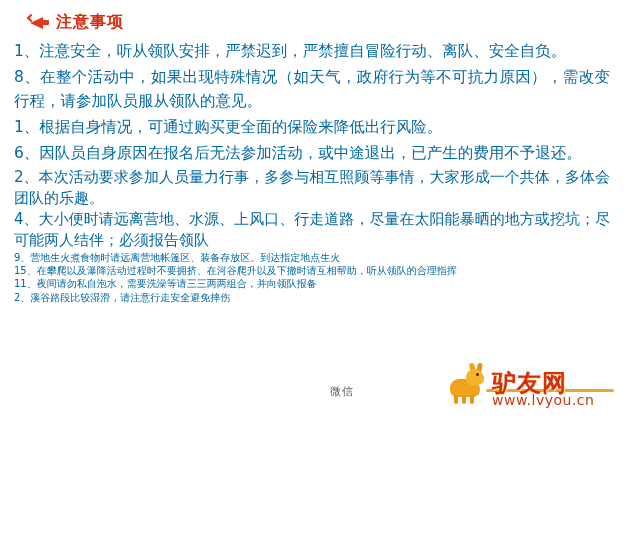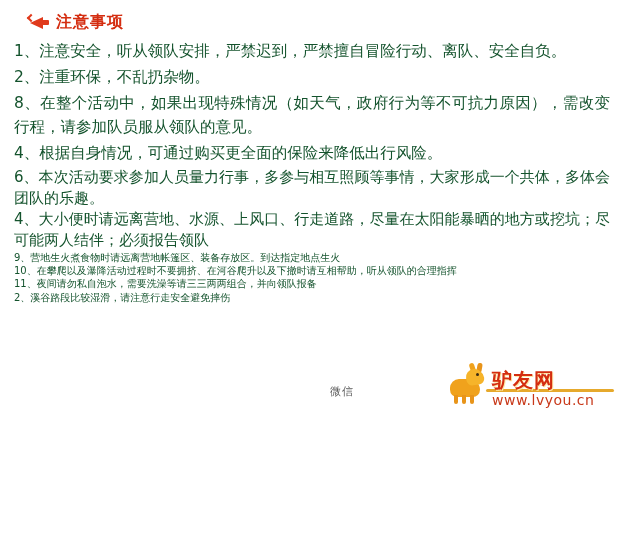--- a/index.html
+++ b/index.html
@@ -71,21 +71,21 @@
     font-family: "DejaVu Sans", "Liberation Sans", sans-serif;
   }
   ol.items {
     list-style: none;
     margin: 0;
     padding: 0;
   }
   ol.items li {
     font-size: 15.5px;
     line-height: 1.55;
-    color: #14532d;
+    color: #0369a1;
     margin: 0 0 2px 0;
     text-align: justify;
     font-family: "DejaVu Sans", "Liberation Sans", sans-serif;
   }
   
   ol.items li.tight {
     font-size: 15px;
     line-height: 1.4;
     margin-bottom: 0px;
   }
@@ -176,21 +176,21 @@
     top: 28px;
     width: 4px;
     height: 9px;
     background: #e8941a;
     border-radius: 0 0 2px 2px;
   }
   .logo .brand {
     position: absolute;
     left: 52px;
     top: 2px;
-    font-size: 20px;
+    font-size: 24px;
     font-weight: bold;
     color: #d42d10;
     letter-spacing: 1px;
     text-shadow: 1px 1px 0 #ffe9a8;
   }
   .logo .url {
     position: absolute;
     left: 52px;
     top: 27px;
     font-size: 14px;
@@ -216,27 +216,27 @@
     <span class="megaphone">
       <span class="wave"></span>
       <span class="cone"></span>
       <span class="handle"></span>
     </span>
     <span class="title-text">注意事项</span>
   </div>
 
   <ol class="items">
     <li>1、注意安全，听从领队安排，严禁迟到，严禁擅自冒险行动、离队、安全自负。</li>
-    <li>2、注重环保，不乱扔杂物。</li>
     <li>8、在整个活动中，如果出现特殊情况（如天气，政府行为等不可抗力原因），需改变行程，请参加队员服从领队的意见。</li>
-    <li>4、根据自身情况，可通过购买更全面的保险来降低出行风险。</li>
-    <li class="tight">6、本次活动要求参加人员量力行事，多参与相互照顾等事情，大家形成一个共体，多体会团队的乐趣。</li>
+    <li>1、根据自身情况，可通过购买更全面的保险来降低出行风险。</li>
+    <li>6、因队员自身原因在报名后无法参加活动，或中途退出，已产生的费用不予退还。</li>
+    <li class="tight">2、本次活动要求参加人员量力行事，多参与相互照顾等事情，大家形成一个共体，多体会团队的乐趣。</li>
     <li class="tight">4、大小便时请远离营地、水源、上风口、行走道路，尽量在太阳能暴晒的地方或挖坑；尽可能两人结伴；必须报告领队</li>
     <li class="tighter">9、营地生火煮食物时请远离营地帐篷区、装备存放区。到达指定地点生火</li>
-    <li class="tighter">10、在攀爬以及瀑降活动过程时不要拥挤、在河谷爬升以及下撤时请互相帮助，听从领队的合理指挥</li>
+    <li class="tighter">15、在攀爬以及瀑降活动过程时不要拥挤、在河谷爬升以及下撤时请互相帮助，听从领队的合理指挥</li>
     <li class="tighter">11、夜间请勿私自泡水，需要洗澡等请三三两两组合，并向领队报备</li>
     <li class="tighter">2、溪谷路段比较湿滑，请注意行走安全避免摔伤</li>
   </ol>
 
   <div class="footer">
     <span class="wm-text">微信</span>
     <div class="logo">
       <span class="donkey">
         <span class="ear"></span>
         <span class="ear2"></span>

